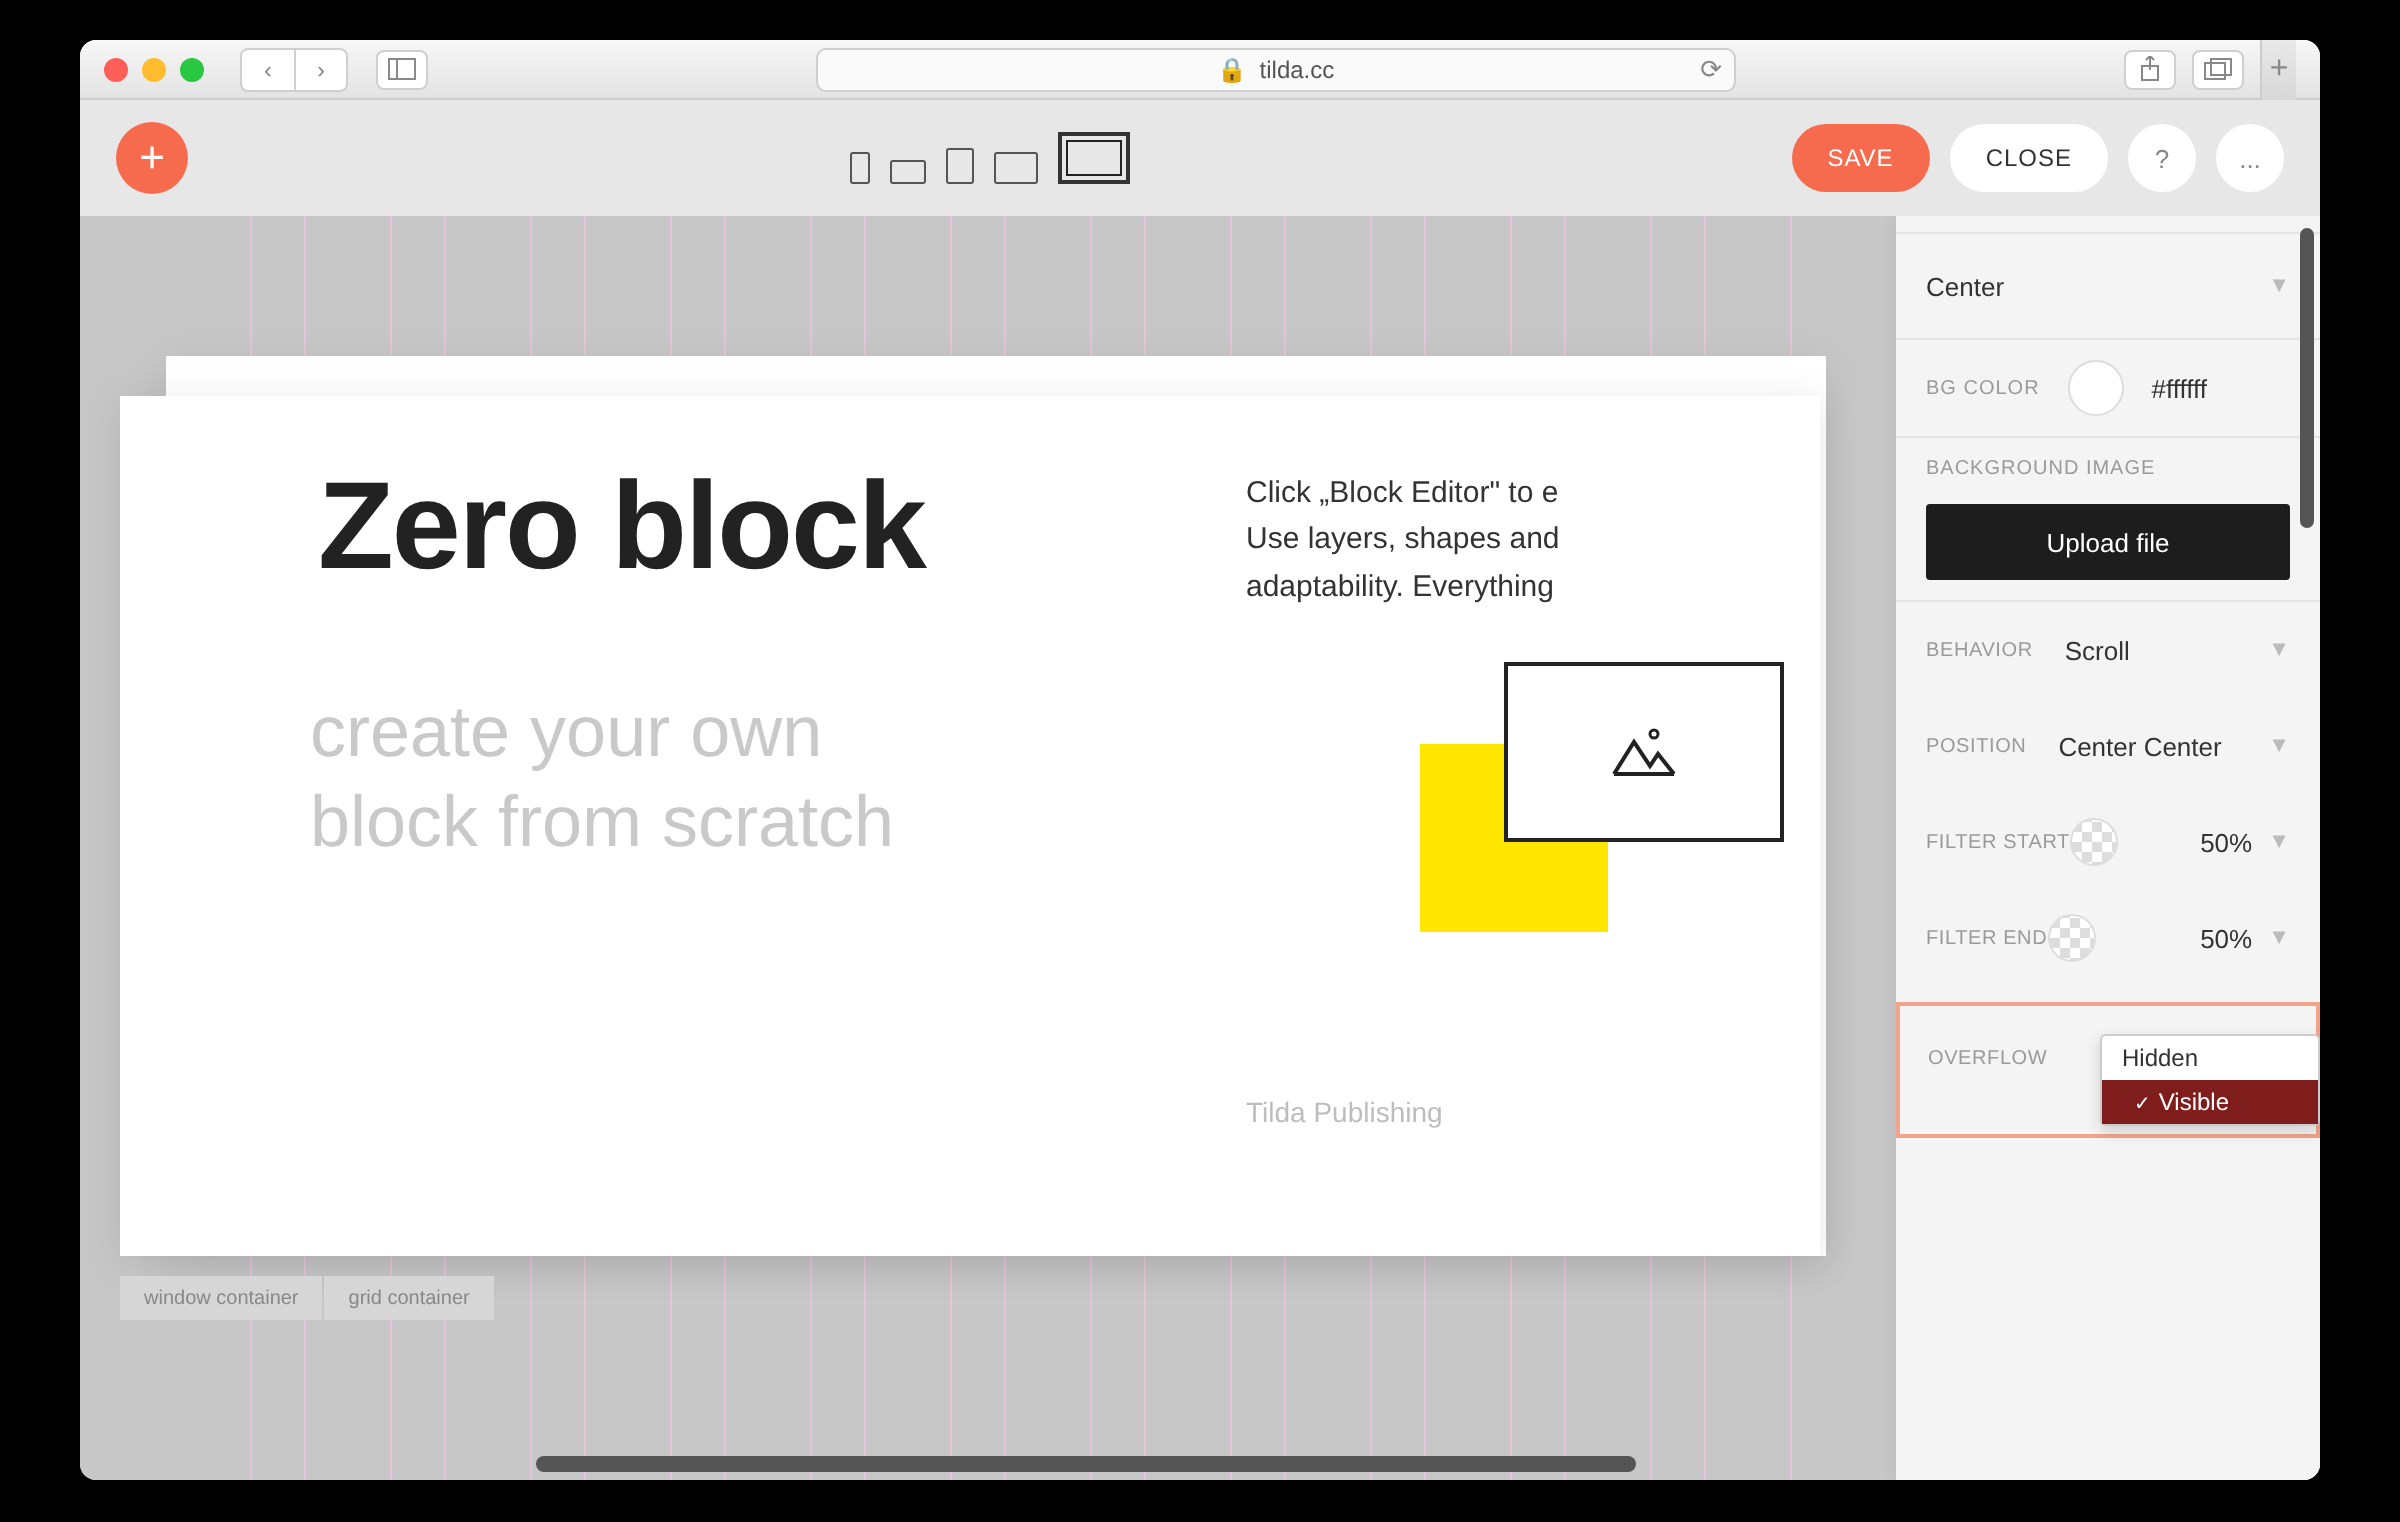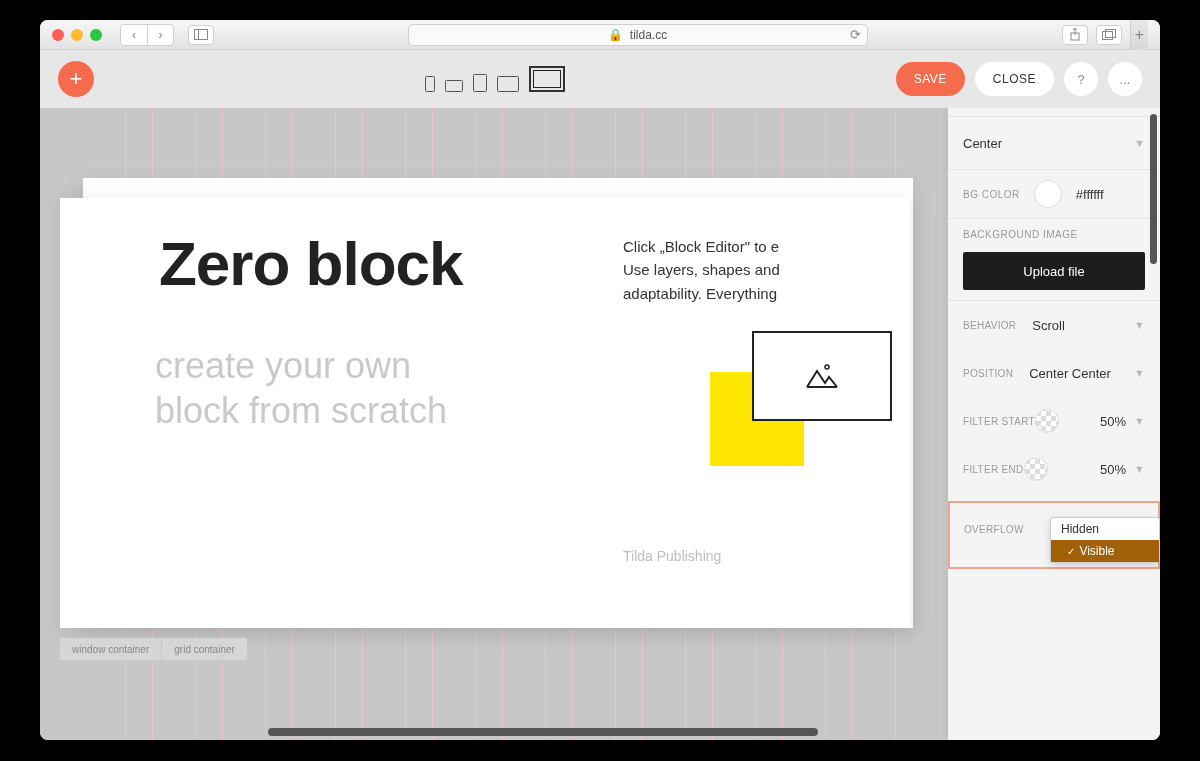--- a/index.html
+++ b/index.html
@@ -66,21 +66,21 @@
   .upload-btn{background:#1d1d1d;color:#fff;height:38px;display:flex;align-items:center;justify-content:center;font-size:13px;border-radius:2px;margin-top:12px;}
   .field-row{display:flex;align-items:center;justify-content:space-between;height:40px;}
   .field-label{font-size:10px;letter-spacing:0.3px;color:#9a9a9a;text-transform:uppercase;}
   .field-val{font-size:13px;color:#333;flex:1;text-align:left;margin-left:16px;}
   .chev{color:#bbb;font-size:11px;margin-left:8px;}
   .transp-swatch{width:24px;height:24px;border-radius:50%;background:
     repeating-conic-gradient(#ddd 0% 25%, #fff 0% 50%) 0/10px 10px;border:1px solid #ddd;}
   .overflow-section{border:2px solid #f2a48b;padding:16px 14px 30px;margin-top:8px;position:relative;}
   .dropdown{position:absolute;left:100px;top:14px;width:110px;background:#fff;border:1px solid #ccc;border-radius:3px;box-shadow:0 3px 8px rgba(0,0,0,0.15);font-size:12px;}
   .dd-item{padding:4px 10px;color:#333;}
-  .dd-item.selected{background:#a16207;color:#fff;padding-left:16px;}
+  .dd-item.selected{background:#7f1d1d;color:#fff;padding-left:16px;}
   .dd-caret{position:absolute;right:-12px;top:8px;color:#f66b4e;font-size:11px;}
   .checkmark{font-size:10px;margin-right:4px;}
 
   .hscroll{position:absolute;left:228px;right:0;bottom:4px;height:8px;background:#555;border-radius:4px;width:550px;}
 </style>
 </head>
 <body>
 
 <div class="window">
 

